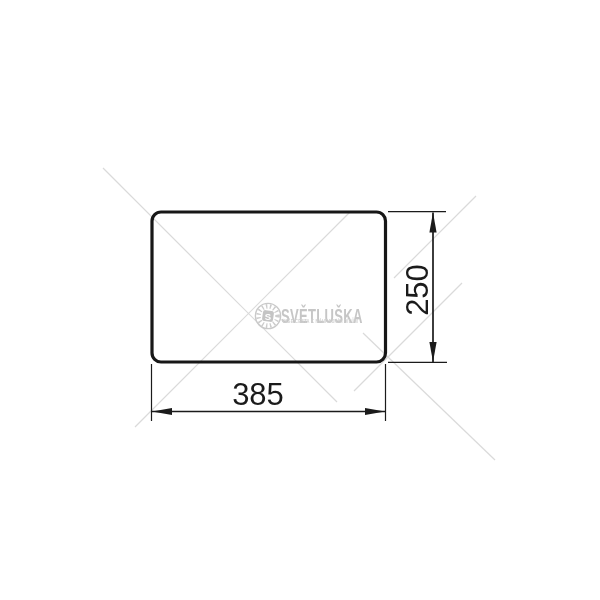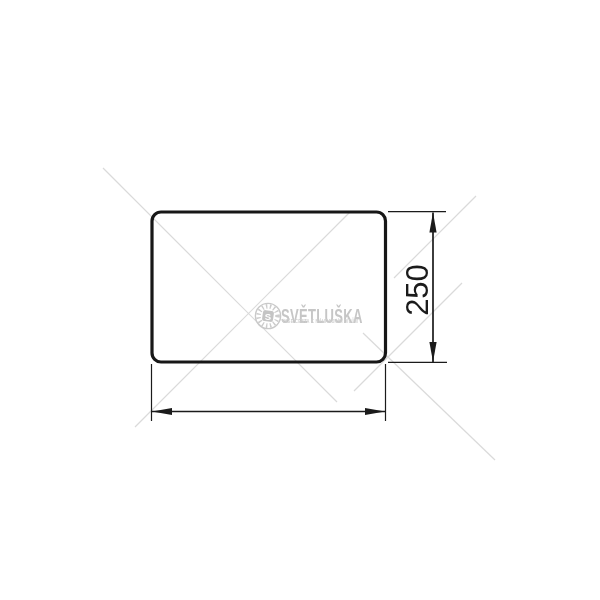--- a/index.html
+++ b/index.html
@@ -75,20 +75,21 @@
 
     <g stroke="#1b1b1b" fill="#1b1b1b">
       <line x1="388" y1="211.7" x2="446" y2="211.7" stroke-width="1.2"></line>
       <line x1="388" y1="362.3" x2="447" y2="362.3" stroke-width="1.2"></line>
       <line x1="433" y1="212.5" x2="433" y2="362" stroke-width="1.7"></line>
       <polygon points="433,212.5 429.4,232.5 436.6,232.5" stroke="none"></polygon>
       <polygon points="433,362 429.4,342 436.6,342" stroke="none"></polygon>
     </g>
   </svg>
 
+  <div id="label-width" class="dim-label">385</div>
 
   <div id="label-height" class="dim-label">250</div>
 
   <div id="wm-brand" class="wm-text">SVĚTLUŠKA</div>
 
   <div id="wm-tagline" class="wm-text">VAŠE CESTA K NÁHRADNÍM DÍLŮM</div>
 
 </div>
 
 </body></html>

